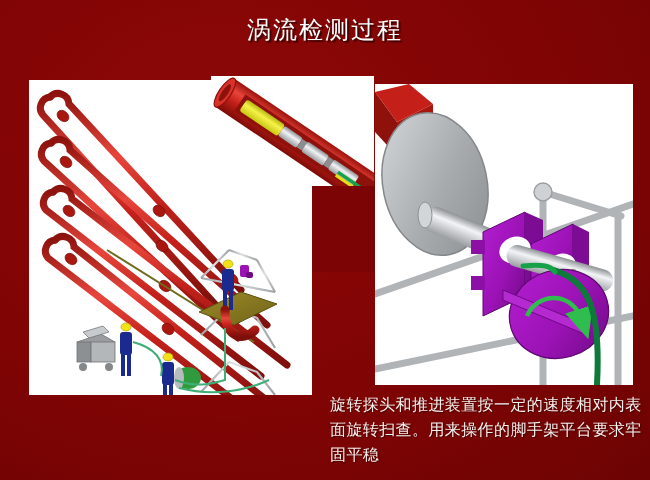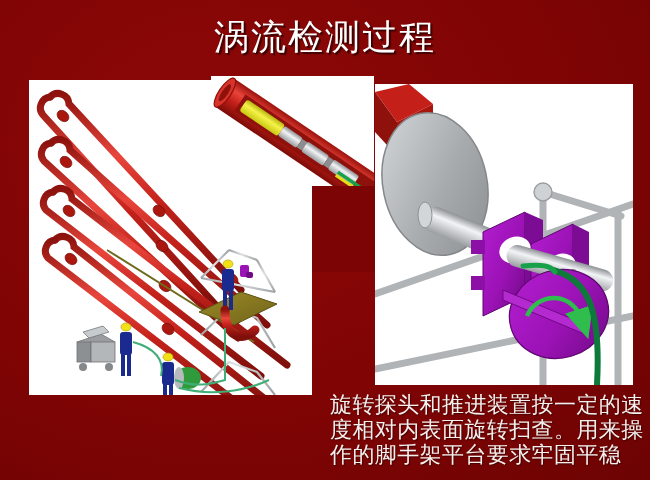--- a/index.html
+++ b/index.html
@@ -12,41 +12,41 @@
   #slide{
     position:absolute;left:0;top:0;width:650px;height:480px;
     background:radial-gradient(ellipse at 35% 30%, #8e0808 0%, #800404 55%, #6d0303 100%);
     overflow:hidden;
   }
   
   #title{
     position:absolute;left:0;top:14px;width:650px;
     text-align:center;
     font-family:"Liberation Serif", serif;
-    font-size:35px;
+    font-size:24px;
     letter-spacing:2px;
     color:#ffffff;
     text-shadow:2px 2px 1px rgba(40,0,0,.75), 1px 1px 0 rgba(80,10,10,.6);
     white-space:nowrap;
   }
   
   .panel{position:absolute;background:#ffffff;overflow:hidden;}
   #panel-left{left:29px;top:80px;width:283px;height:315px;}
   #panel-inset{left:211px;top:76px;width:163px;height:130px;}
   #panel-right{left:375px;top:84px;width:258px;height:301px;}
   #mask-block{position:absolute;left:312px;top:186px;width:70px;height:86px;background:#7d0404;}
 
   svg{display:block;}
 
   
   .caption{
     position:absolute;
     font-family:"Liberation Sans", sans-serif;
     color:#f4f0ee;
-    font-size:22px;
+    font-size:16px;
     line-height:25px;
     letter-spacing:.4px;
     text-shadow:1px 1px 1px rgba(40,0,0,.6);
   }
   #caption-left{left:32px;top:420px;width:290px;}
   #caption-right{left:330px;top:392px;width:318px;}
 </style>
 </head>
 <body>
 

